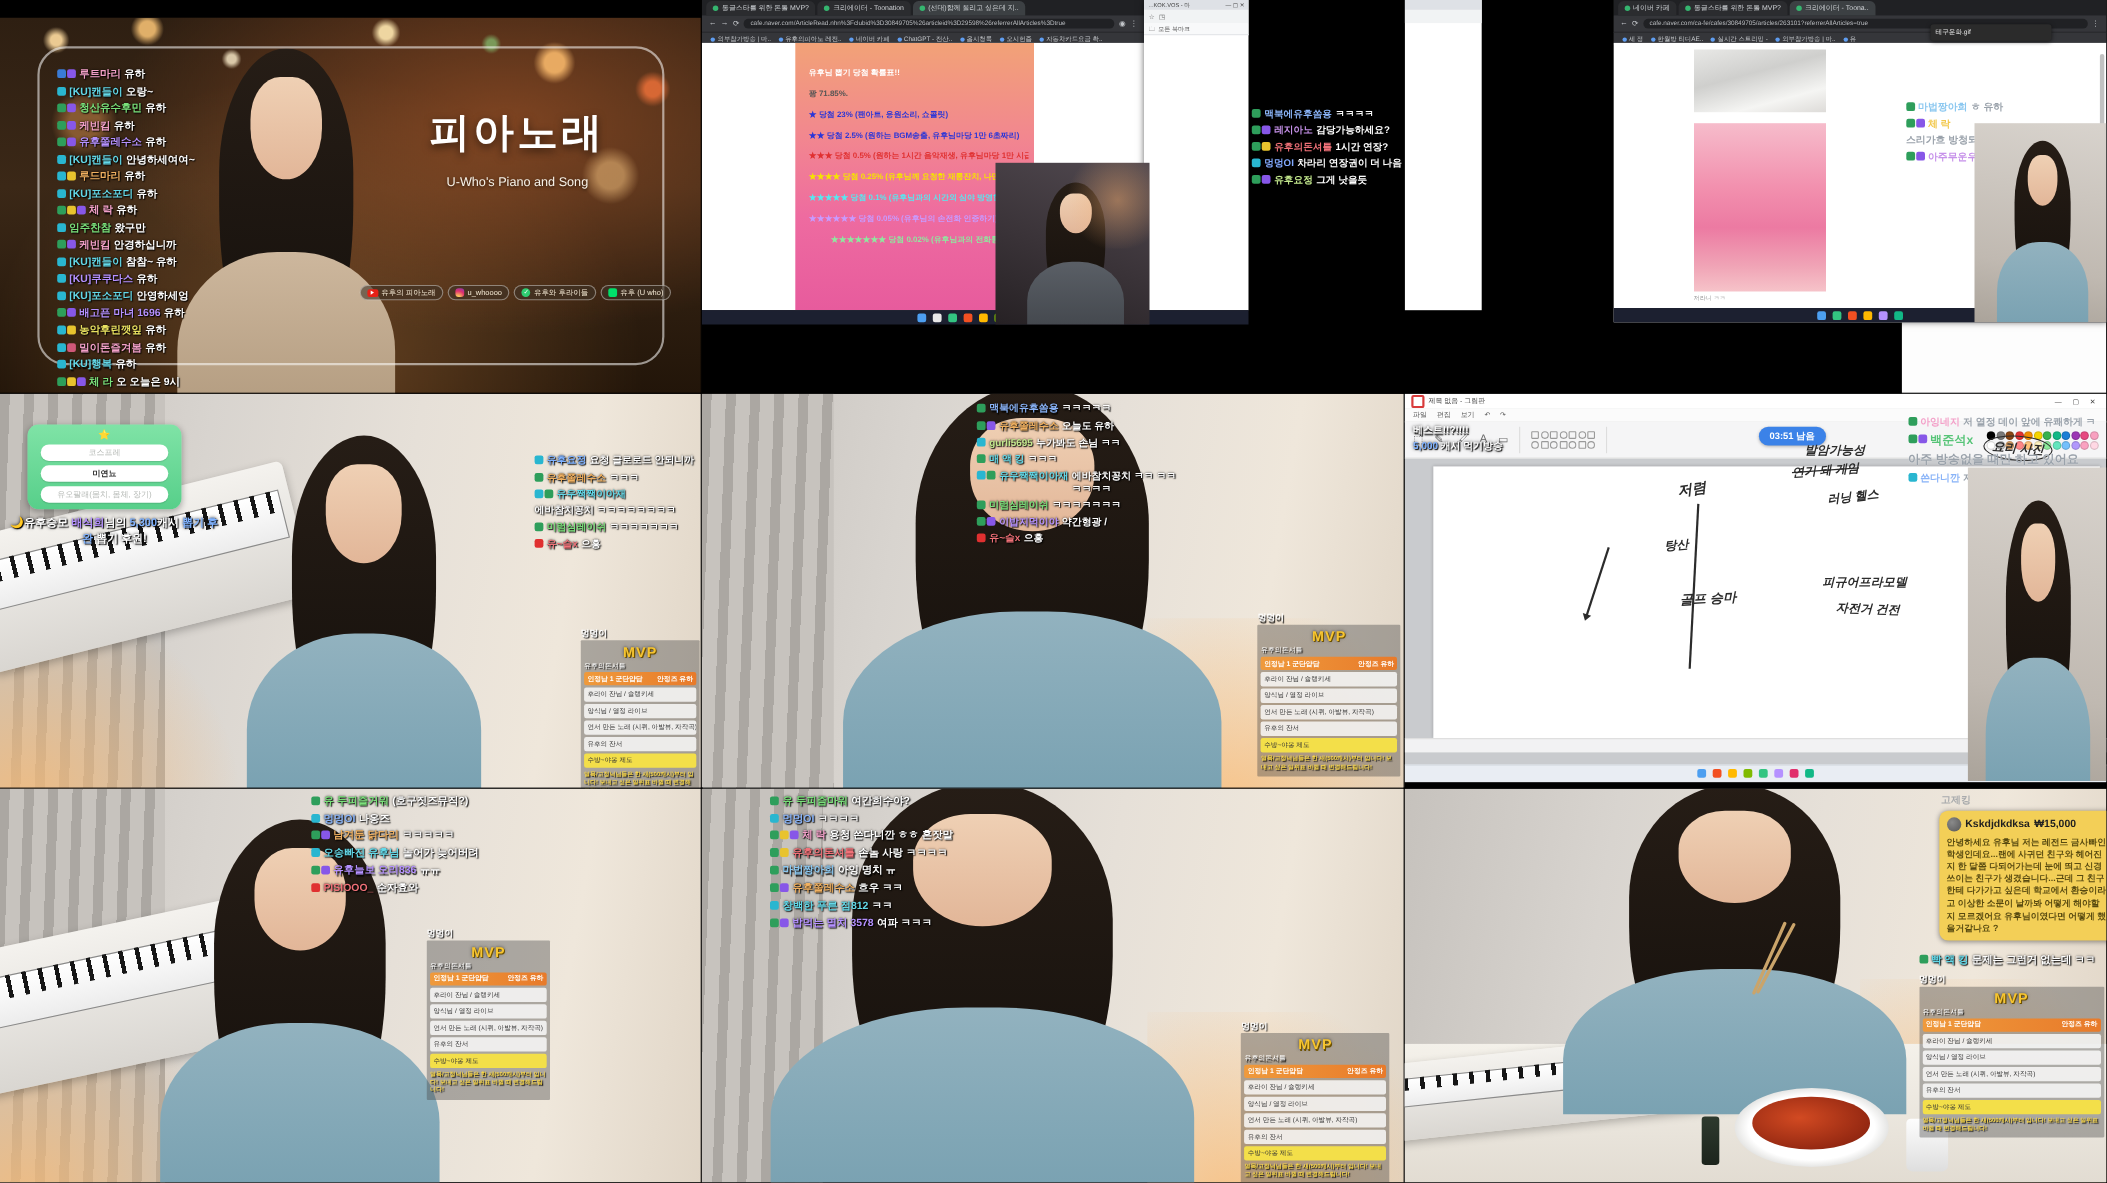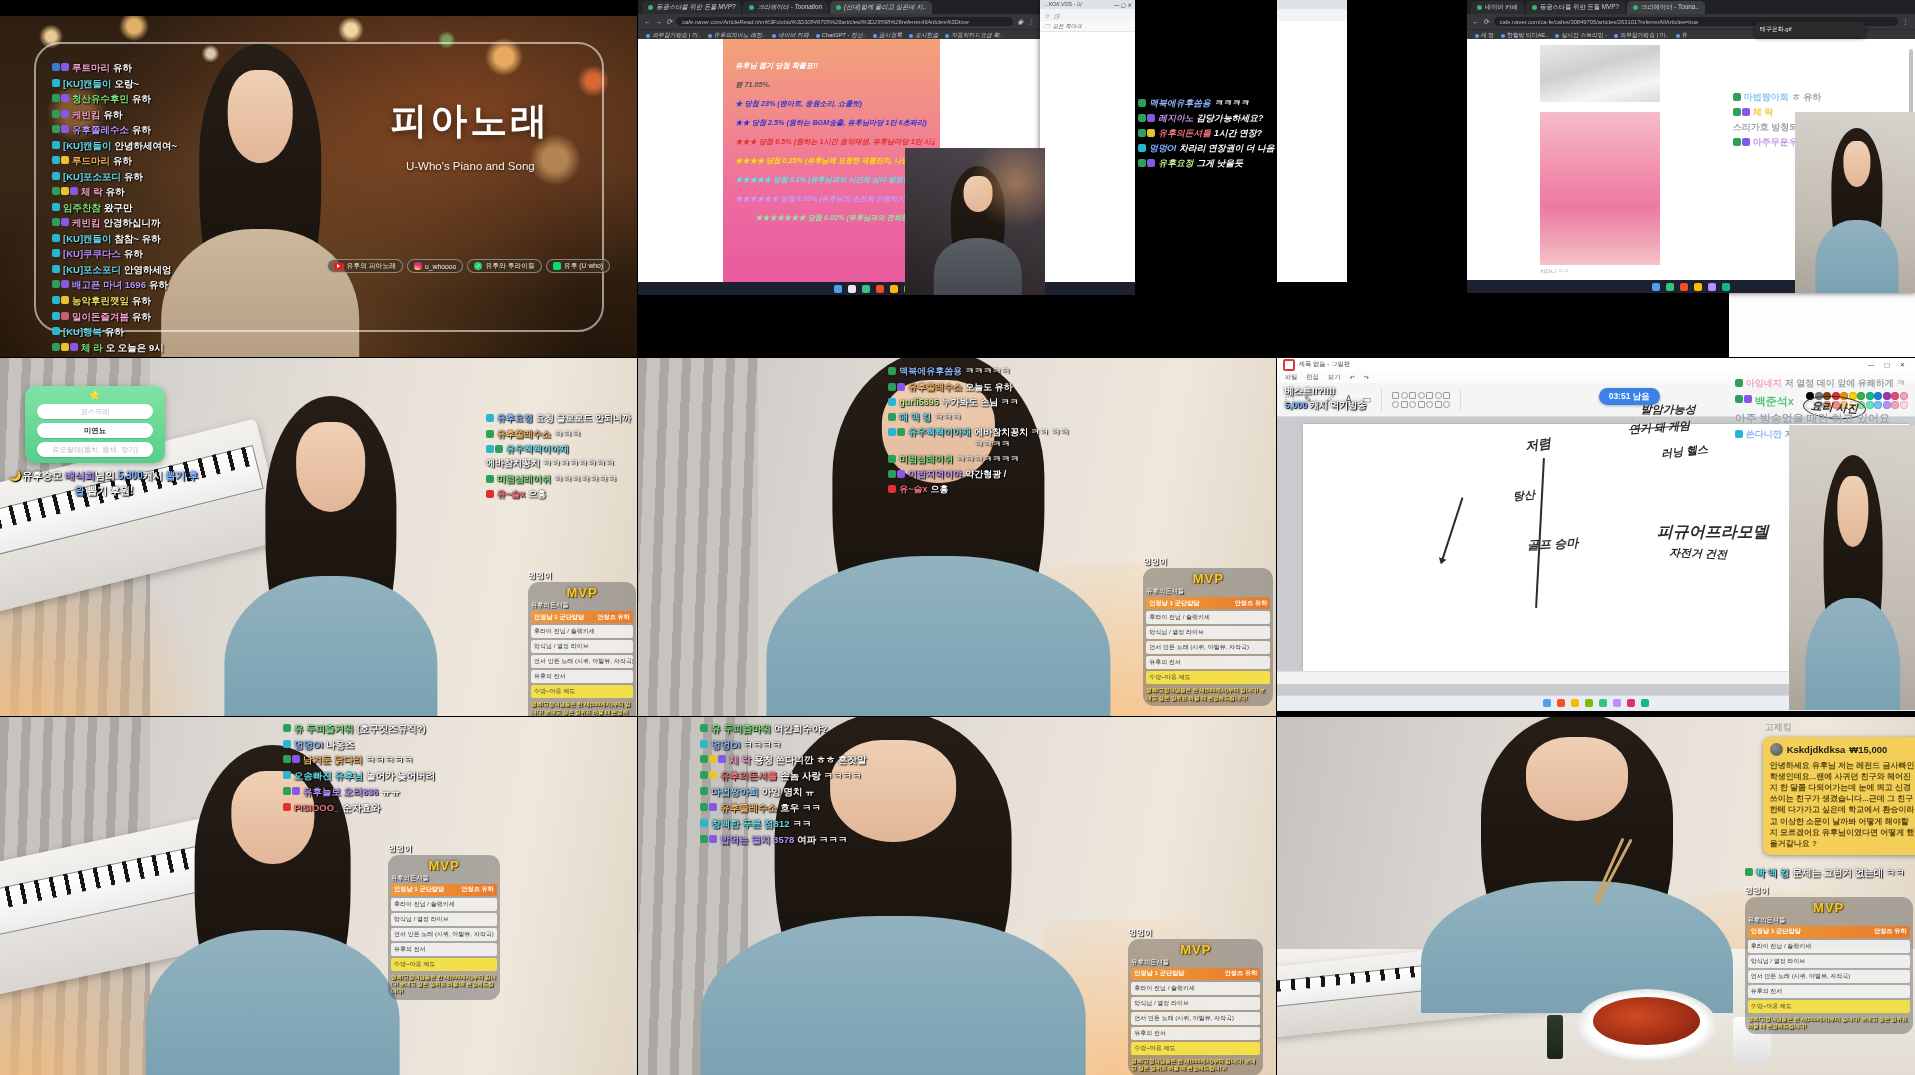--- a/index.html
+++ b/index.html
@@ -94,21 +94,21 @@
   .poll{position:absolute;background:linear-gradient(180deg,#7fe3a6,#57cf8a);border-radius:10px;padding:4px 12px 6px;box-shadow:0 2px 6px rgba(0,0,0,.3);}
   .poll-star{text-align:center;font-size:9px;line-height:10px;}
   .poll-row{position:relative;background:#fff;border-radius:8px;font-size:7.3px;color:#b6bab6;text-align:center;padding:2.5px 4px;margin-top:4px;box-shadow:0 1px 1px rgba(0,0,0,.12);white-space:nowrap;overflow:hidden;}
   .poll-row.sel{color:#1f1f1f;font-weight:bold;}
   .poll-row.sel::before{content:"◀";position:absolute;left:-10px;top:2px;color:#1f8f55;font-size:7px;}
   .poll-row.sel::after{content:"▶";position:absolute;right:-10px;top:2px;color:#1f8f55;font-size:7px;}
   .caption{position:absolute;text-align:center;font-size:10px;font-weight:bold;line-height:1.5;color:#fff;text-shadow:0 0 3px rgba(0,0,0,.9),1px 1px 1px #000;}
   
   .mvp-slot{position:absolute;}
   .mvp-label{font-size:8px;color:#fff;font-weight:bold;text-shadow:1px 1px 1px #000;margin-bottom:1px;}
-  .mvp-box{background:rgba(72,72,72,.40);border-radius:11px;padding:3px 3px 4px;}
+  .mvp-box{background:rgba(72,72,72,.40);border-radius:1px;padding:3px 3px 4px;}
   .mvp-title{color:#f7c530;font-weight:800;font-size:13px;text-align:center;letter-spacing:1px;text-shadow:1px 1px 0 #6e5200,0 0 3px rgba(0,0,0,.7);}
   .mvp-toprow{font-size:6.3px;color:#fff;text-shadow:1px 1px 1px #000;margin:1px 0;}
   .mvp-header{background:linear-gradient(90deg,#ef9a3c,#e87a2a);color:#fff;font-size:6.2px;font-weight:bold;padding:1.5px 3px;display:flex;justify-content:space-between;gap:4px;border-radius:2px;white-space:nowrap;overflow:hidden;}
   .mvp-row{background:rgba(255,255,255,.8);color:#333;font-size:6px;padding:2px 3px;margin-top:2px;border-radius:2px;white-space:nowrap;overflow:hidden;}
   .mvp-row.hl{background:#f3df49;}
   .mvp-footer{color:#f5d44a;font-size:5.4px;line-height:1.35;margin-top:3px;text-shadow:1px 1px 1px #000;font-weight:bold;}
   
   .paint{position:absolute;inset:0;background:#c9cbce;}
   .paint-title{position:absolute;top:0;left:0;right:0;height:13px;background:#fff;font-size:6.3px;color:#444;display:flex;align-items:center;gap:4px;padding:0 6px;}
   .paint-logo{width:8px;height:8px;background:#fff;border:2px solid #d83b3b;border-radius:2px;}
@@ -363,21 +363,21 @@
           <span>유후와 후라이들</span>
         </span>
 
         <span class="ibadge">
           <span class="ic chzzk"></span>
           <span>유후 (U who)</span>
         </span>
       </div>
   </div>
 
-  <div class="cell" style="background:#000;font-style:italic;">
+  <div class="cell" style="background:#000;">
     <div class="win-dark" style="left:0;top:0;width:402px;height:282px;">
       <div class="tabstrip">
 
           <div class="tab">
             <span class="tabdot"></span>
             <span>동글스타를 위한 돈톨 MVP?</span>
           </div>
 
           <div class="tab">
             <span class="tabdot"></span>
@@ -907,21 +907,21 @@
       </div>
       <div class="canvas">
         <span class="hand" style="left:222px;top:12px;font-size:13px;transform:rotate(-8deg);">저렴</span>
         <div class="vline" style="left:236px;top:34px;height:150px;transform:rotate(3deg);"></div>
         <span class="hand" style="left:338px;top:-22px;font-size:11px;">발암가능성</span>
         <span class="hand strike" style="left:326px;top:-4px;font-size:11px;transform:rotate(-4deg);">연기 돼 게임</span>
         <span class="hand" style="left:358px;top:20px;font-size:11px;transform:rotate(-6deg);">러닝 헬스</span>
         <span class="hand circled" style="left:500px;top:-28px;font-size:11px;transform:rotate(4deg);">요리 사진</span>
         <span class="hand" style="left:210px;top:64px;font-size:11px;transform:rotate(-5deg);">탕산</span>
         <span class="hand" style="left:224px;top:112px;font-size:12px;transform:rotate(-3deg);">골프 승마</span>
-        <span class="hand" style="left:354px;top:98px;font-size:16px;">피규어프라모델</span>
+        <span class="hand" style="left:354px;top:98px;font-size:11px;">피규어프라모델</span>
         <span class="hand" style="left:366px;top:122px;font-size:11px;transform:rotate(2deg);">자전거 건전</span>
         <div class="harrow" style="left:148px;top:72px;height:68px;"></div>
       </div>
       <div class="statusbar" style="bottom:27px;">
         <span>−</span>
         <div class="zslider"></div>
         <span>+</span>
       </div>
       <div class="taskbar-light" style="left:0;right:0;bottom:0;height:15px;">
         <span class="ticon t1c"></span>

